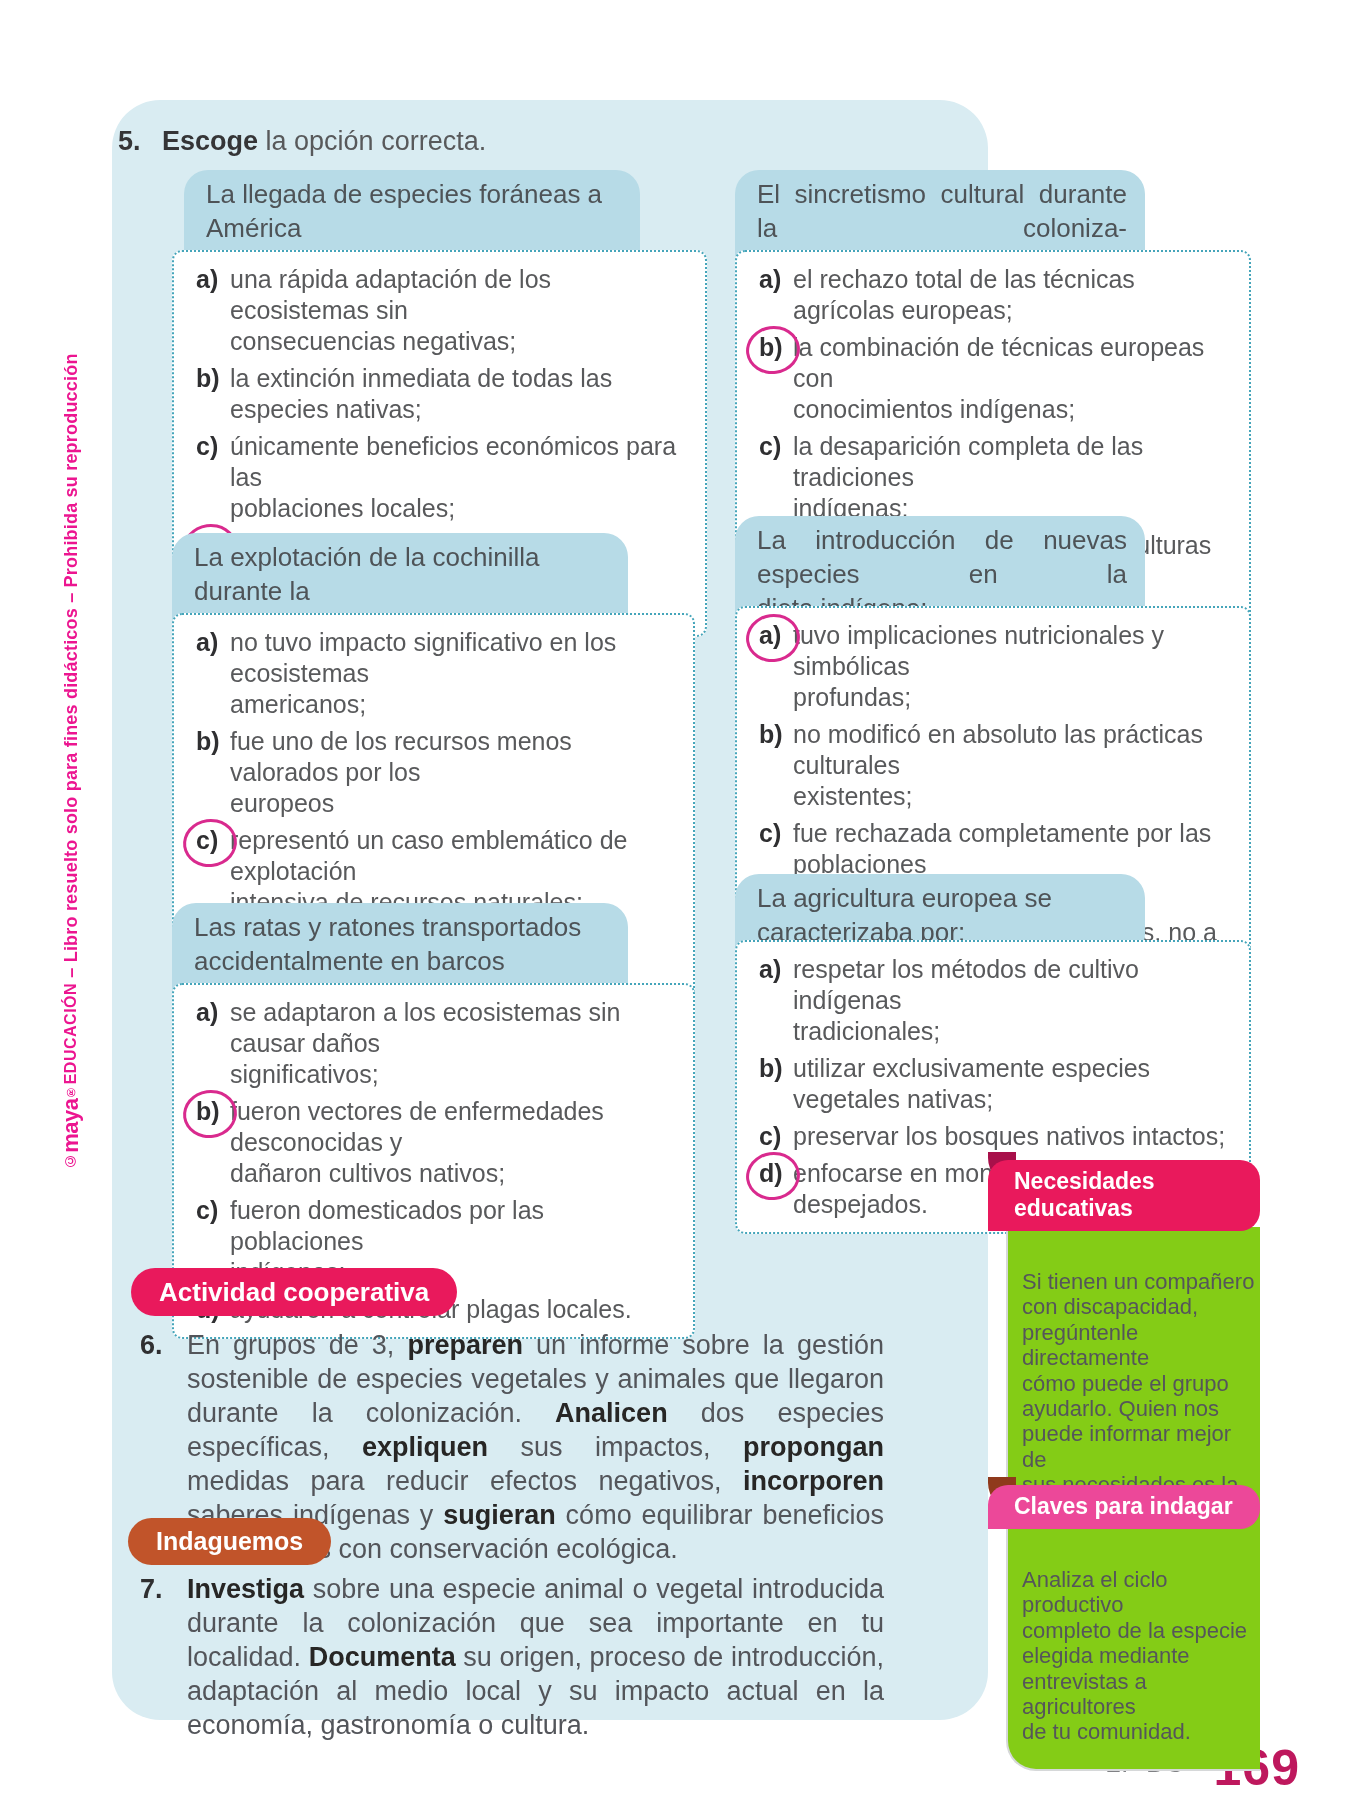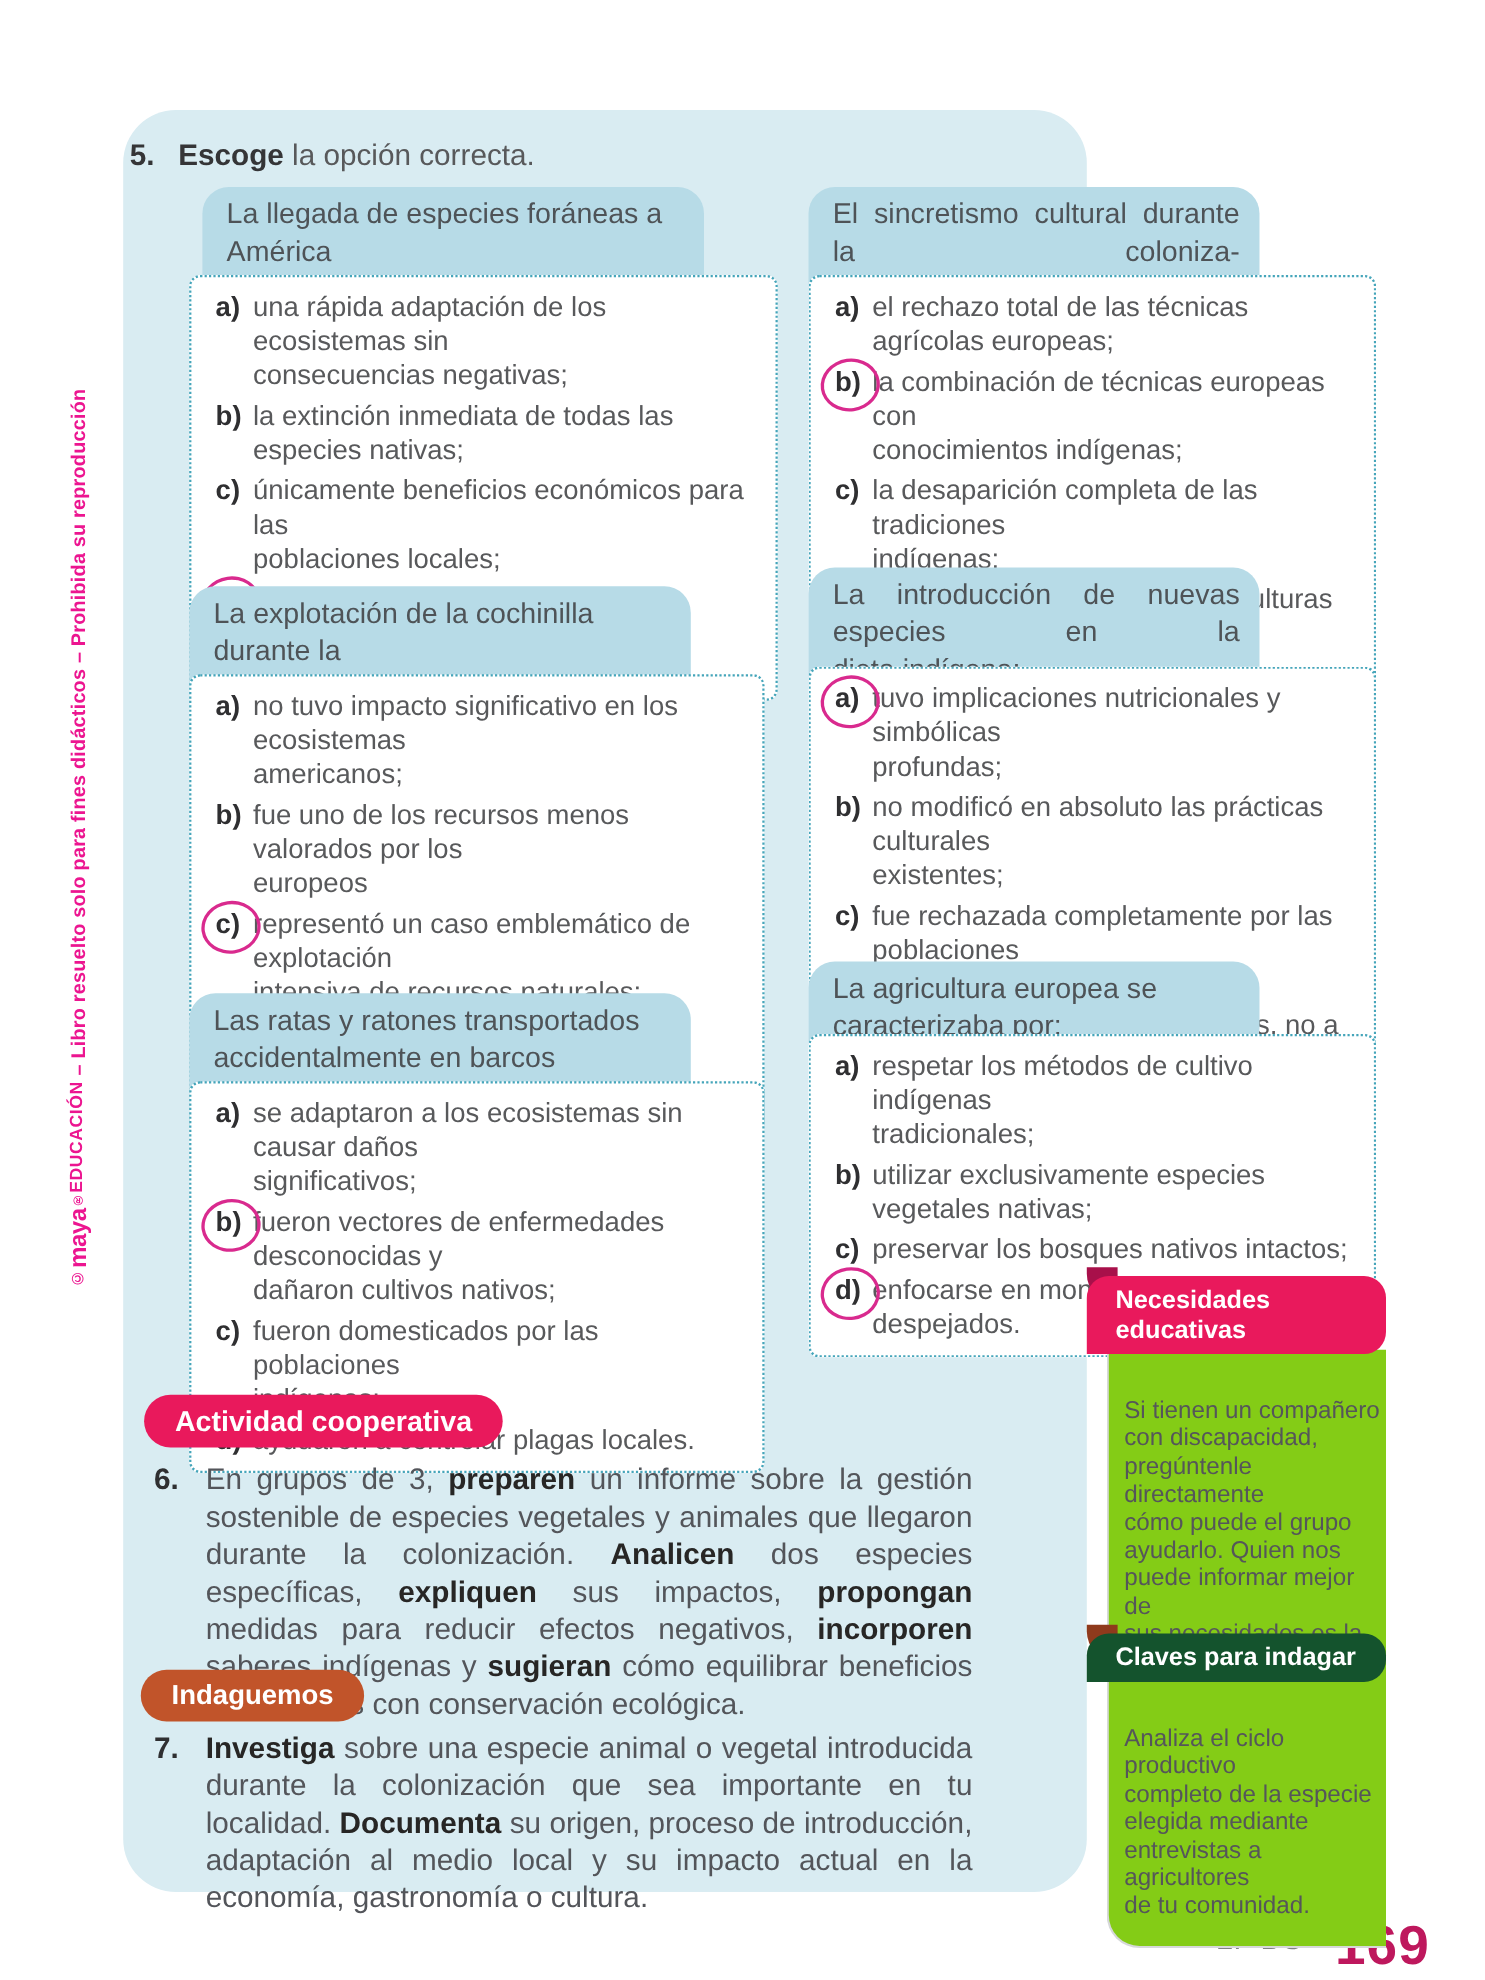--- a/index.html
+++ b/index.html
@@ -55,21 +55,21 @@
   .qpar{flex:1;text-align:justify;}
   .qpar .bold{font-weight:700;color:#272625;}
 
   
   .side-box{position:absolute;left:988px;width:272px;}
   #sbox1{top:1112px;} #sbox2{top:1437px;}
   .side-head{position:relative;z-index:2;box-sizing:border-box;width:100%;
              color:#fff;font-weight:700;font-size:23px;padding:8px 10px 9px 26px;
              border-radius:20px 20px 20px 0;margin-top:48px;}
   #sbox1 .side-head{background:#e9195c;}
-  #sbox2 .side-head{background:#14532d;}
+  #sbox2 .side-head{background:#ec4899;}
   .side-fold{position:absolute;left:0;top:40px;width:28px;height:34px;z-index:1;
              border-bottom-left-radius:30px;}
   #sbox1 .side-fold{background:#a8104a;}
   #sbox2 .side-fold{background:#8f3a1c;}
   .side-card{position:relative;z-index:1;margin-left:18px;margin-top:-4px;background:#84cc16;
              border-left:2px solid #d6d8d9;border-bottom:2px solid #d6d8d9;
              border-bottom-left-radius:30px;padding:42px 4px 24px 14px;
              font-size:22px;line-height:25.4px;color:#55565a;}
 
   

